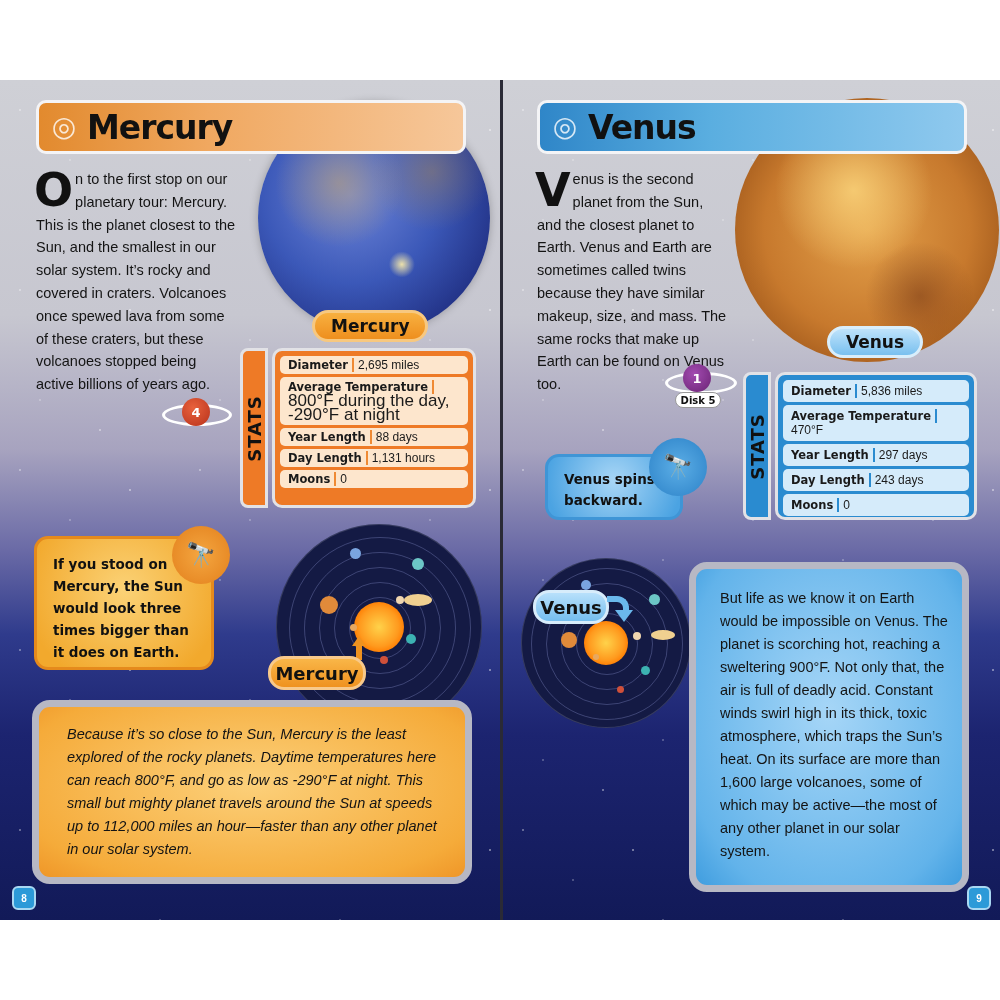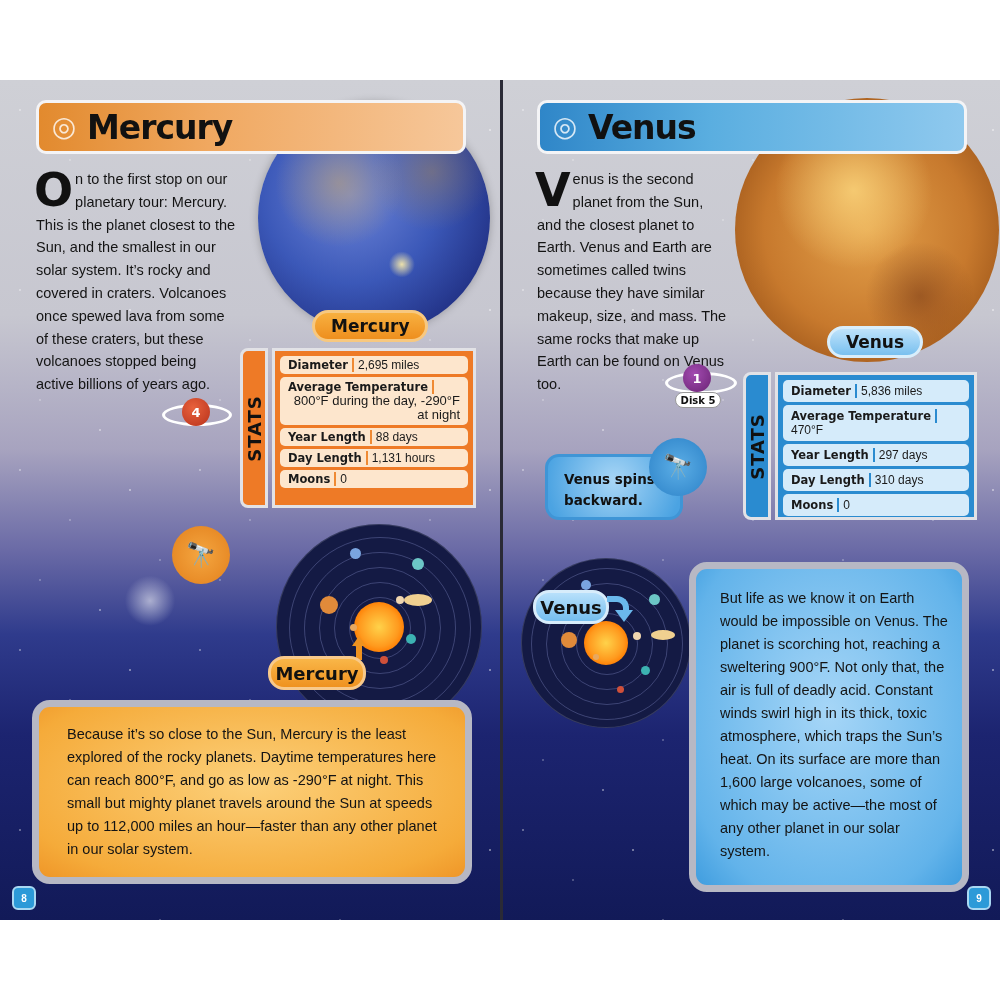--- a/index.html
+++ b/index.html
@@ -49,21 +49,21 @@
   .pill{position:absolute;height:32px;border-radius:16px;padding:0 16px;display:flex;align-items:center;
     font-family:"DejaVu Sans",sans-serif;font-weight:bold;font-size:17px;color:#111;box-sizing:border-box;border:3px solid;}
   .pill.orange{background:linear-gradient(180deg,#f8b040,#ee8f1e);border-color:#f7c880;}
   .pill.blue{background:linear-gradient(180deg,#bfe3fb,#79c0ef);border-color:#d9eefb;}
   
   .stats{position:absolute;display:flex;}
   .stats .tab{width:28px;border-radius:8px 0 0 8px;display:flex;align-items:center;justify-content:center;margin-right:4px;border:3px solid #e2e2e6;box-sizing:border-box;}
   .stats.orange .tab{background:#ee7a26;}
   .stats.blue .tab{background:#2a8bd0;}
   .stats .tab span{transform:rotate(-90deg);font-family:"DejaVu Sans",sans-serif;font-weight:bold;font-size:18px;color:#111;letter-spacing:1px;}
-  .stats .rows{border-radius:0;padding:5px;box-sizing:border-box;display:flex;flex-direction:column;gap:3px;border:3px solid #e2e2e6;}
+  .stats .rows{border-radius:10px;padding:5px;box-sizing:border-box;display:flex;flex-direction:column;gap:3px;border:3px solid #e2e2e6;}
   .stats.orange .rows{background:#ee7a26;}
   .stats.blue .rows{background:#2a8bd0;}
   .stats .row{border-radius:5px;padding:2px 8px;font-size:12px;color:#1a1a1a;display:flex;align-items:center;flex-wrap:wrap;line-height:14px;}
   .stats.orange .row{background:#fde6cd;}
   .stats.blue .row{background:#d5ebfa;}
   .stats .row b{font-family:"DejaVu Sans",sans-serif;font-size:11.5px;}
   .stats .row .sep{display:inline-block;width:2px;height:14px;margin:0 4px;}
   .stats.orange .row .sep{background:#ef8a34;}
   .stats.blue .row .sep{background:#2a8bd0;}
   
@@ -81,21 +81,21 @@
   .solar{position:absolute;border-radius:50%;background:#141a44;overflow:hidden;
     box-shadow:inset 0 0 0 1px rgba(255,255,255,.15);}
   .solar .orbit{position:absolute;border-radius:50%;border:1px solid rgba(140,150,210,.35);}
   .solar .sun{position:absolute;border-radius:50%;background:radial-gradient(circle,#ffd24a 0%,#ff9a1e 55%,#ff7b00 75%,rgba(255,120,0,0) 100%);}
   .solar .pl{position:absolute;border-radius:50%;}
   .label-pill{position:absolute;border-radius:16px;font-family:"DejaVu Sans",sans-serif;font-weight:bold;font-size:18px;color:#111;display:flex;align-items:center;justify-content:center;box-sizing:border-box;border:3px solid;}
   .label-pill.orange{background:linear-gradient(180deg,#f9b648,#ef921f);border-color:#f8c98a;}
   .label-pill.blue{background:linear-gradient(180deg,#b8e0fb,#74bdee);border-color:#d7ecfb;}
   
   .info{position:absolute;border-radius:18px;box-sizing:border-box;font-size:14.5px;line-height:23px;color:#141414;}
-  .info.orange{background:radial-gradient(ellipse at 50% 45%,#fcd07a,#f5ab3a 80%,#ef9628);border:7px solid #b7b8c4;}
+  .info.orange{background:radial-gradient(ellipse at 50% 45%,#fcd07a,#f5ab3a 80%,#ef9628);border:7px solid #b7b8c4;font-style:italic;}
   .info.blue{background:radial-gradient(ellipse at 50% 45%,#a6d6f7,#62b3ea 80%,#3f9ddf);border:7px solid #b7b8c4;}
   
   .pnum{position:absolute;width:24px;height:24px;border-radius:6px;background:#2c9ad8;border:2px solid #a9d8f2;box-sizing:border-box;
     color:#fff;font-size:10px;font-weight:bold;display:flex;align-items:center;justify-content:center;}
 </style>
 </head>
 <body>
 
 <div class="spread">
 
@@ -126,40 +126,43 @@
         </div>
       <div class="rows" style="width:204px;">
         <div class="row">
             <b>Diameter</b>
             <span class="sep"></span>
             <span>2,695 miles</span>
           </div>
         <div class="row" style="padding:3px 8px;">
             <b>Average Temperature</b>
             <span class="sep"></span>
-            <span style="font-size:13px;text-align:right;">800°F during the day, -290°F at night</span>
+            <span style="font-size:17px;">800°F during the day, -290°F at night</span>
           </div>
         <div class="row">
             <b>Year Length</b>
             <span class="sep"></span>
             <span>88 days</span>
           </div>
         <div class="row">
             <b>Day Length</b>
             <span class="sep"></span>
             <span>1,131 hours</span>
           </div>
         <div class="row">
             <b>Moons</b>
             <span class="sep"></span>
             <span>0</span>
           </div>
       </div>
     </div>
 
+    <div class="fact orange" style="left:34px;top:456px;width:180px;height:134px;padding:14px 12px 10px 16px;font-size:13.5px;line-height:22px;">
+      <span>If you stood on Mercury, the Sun would look three times bigger than it does on Earth.</span>
+    </div>
     <div class="scope orange" style="left:172px;top:446px;width:58px;height:58px;">🔭</div>
 
     <div class="solar" style="left:276px;top:444px;width:206px;height:206px;">
       <div class="orbit" style="left:73px;top:73px;width:60px;height:60px;"></div>
       <div class="orbit" style="left:58px;top:58px;width:90px;height:90px;"></div>
       <div class="orbit" style="left:43px;top:43px;width:120px;height:120px;"></div>
       <div class="orbit" style="left:28px;top:28px;width:150px;height:150px;"></div>
       <div class="orbit" style="left:13px;top:13px;width:180px;height:180px;"></div>
       <div class="sun" style="left:78px;top:78px;width:50px;height:50px;"></div>
       <div class="pl" style="left:44px;top:72px;width:18px;height:18px;background:#e08a3a;"></div>
@@ -220,21 +223,21 @@
             <span>470°F</span>
           </div>
         <div class="row" style="padding:4px 8px;">
             <b>Year Length</b>
             <span class="sep"></span>
             <span>297 days</span>
           </div>
         <div class="row" style="padding:4px 8px;">
             <b>Day Length</b>
             <span class="sep"></span>
-            <span>310 days</span>
+            <span>243 days</span>
           </div>
         <div class="row" style="padding:4px 8px;">
             <b>Moons</b>
             <span class="sep"></span>
             <span>0</span>
           </div>
       </div>
     </div>
 
     <div class="fact blue" style="left:42px;top:374px;width:138px;height:66px;padding:12px 10px 8px 16px;font-size:13.5px;line-height:21px;">

